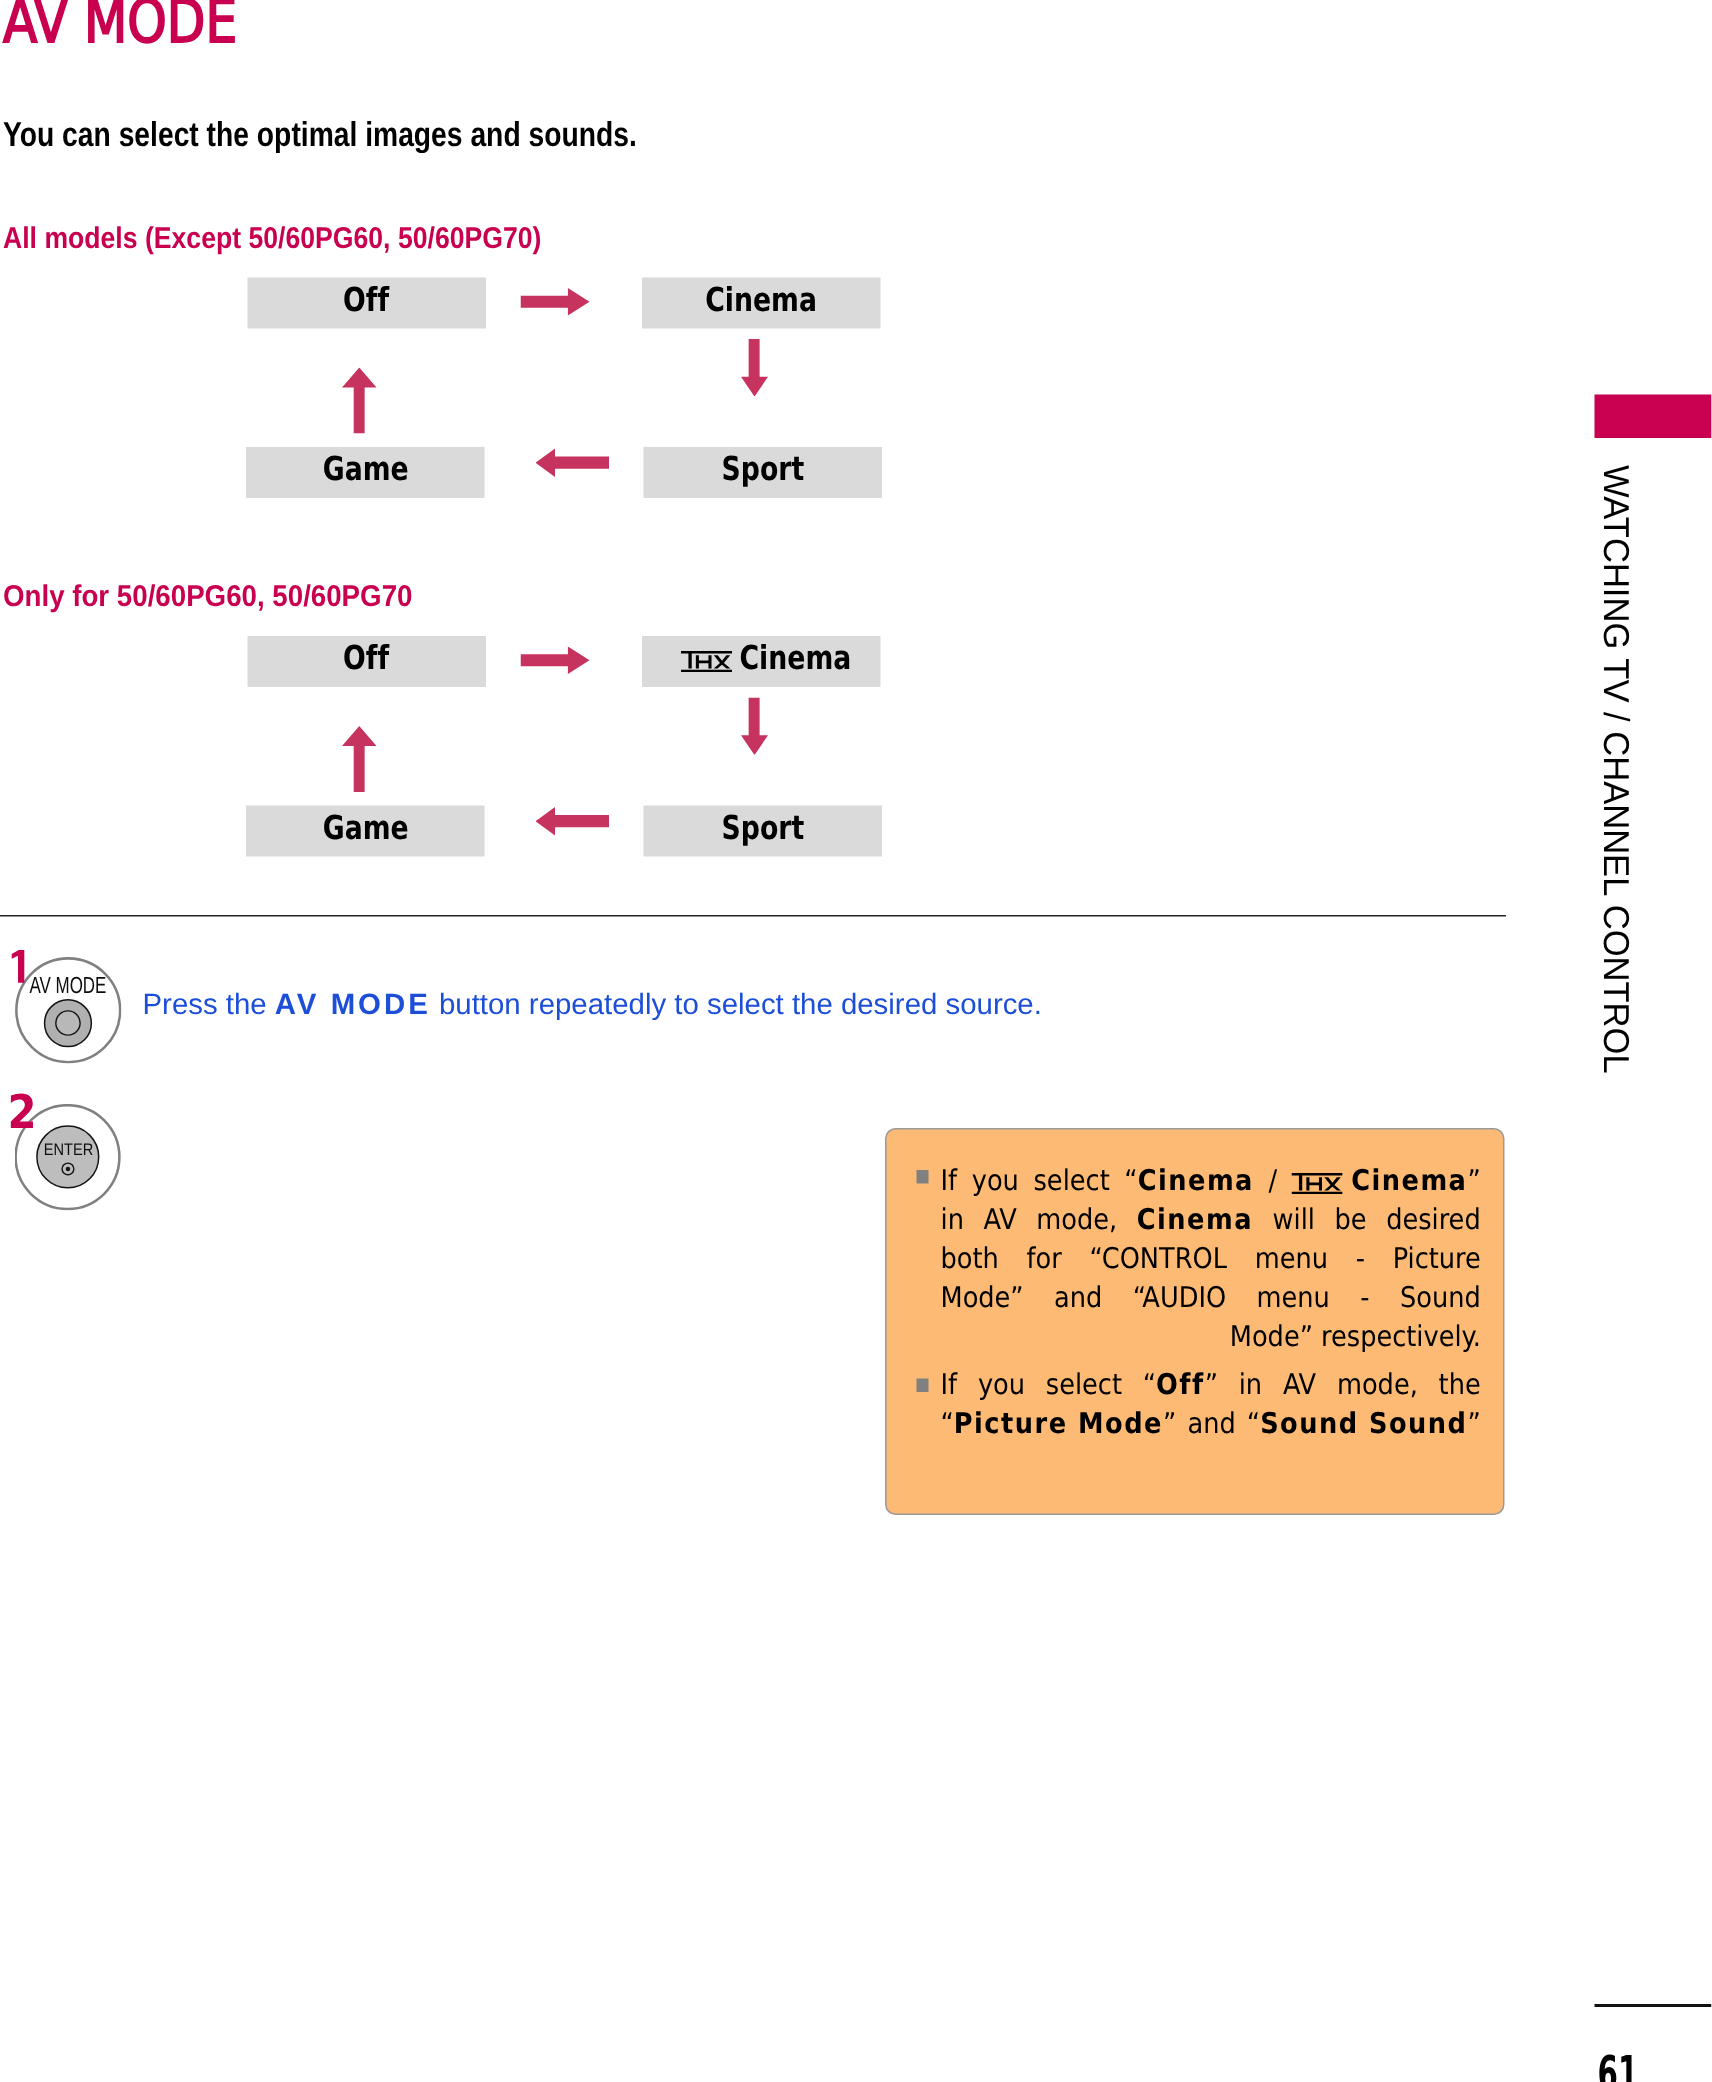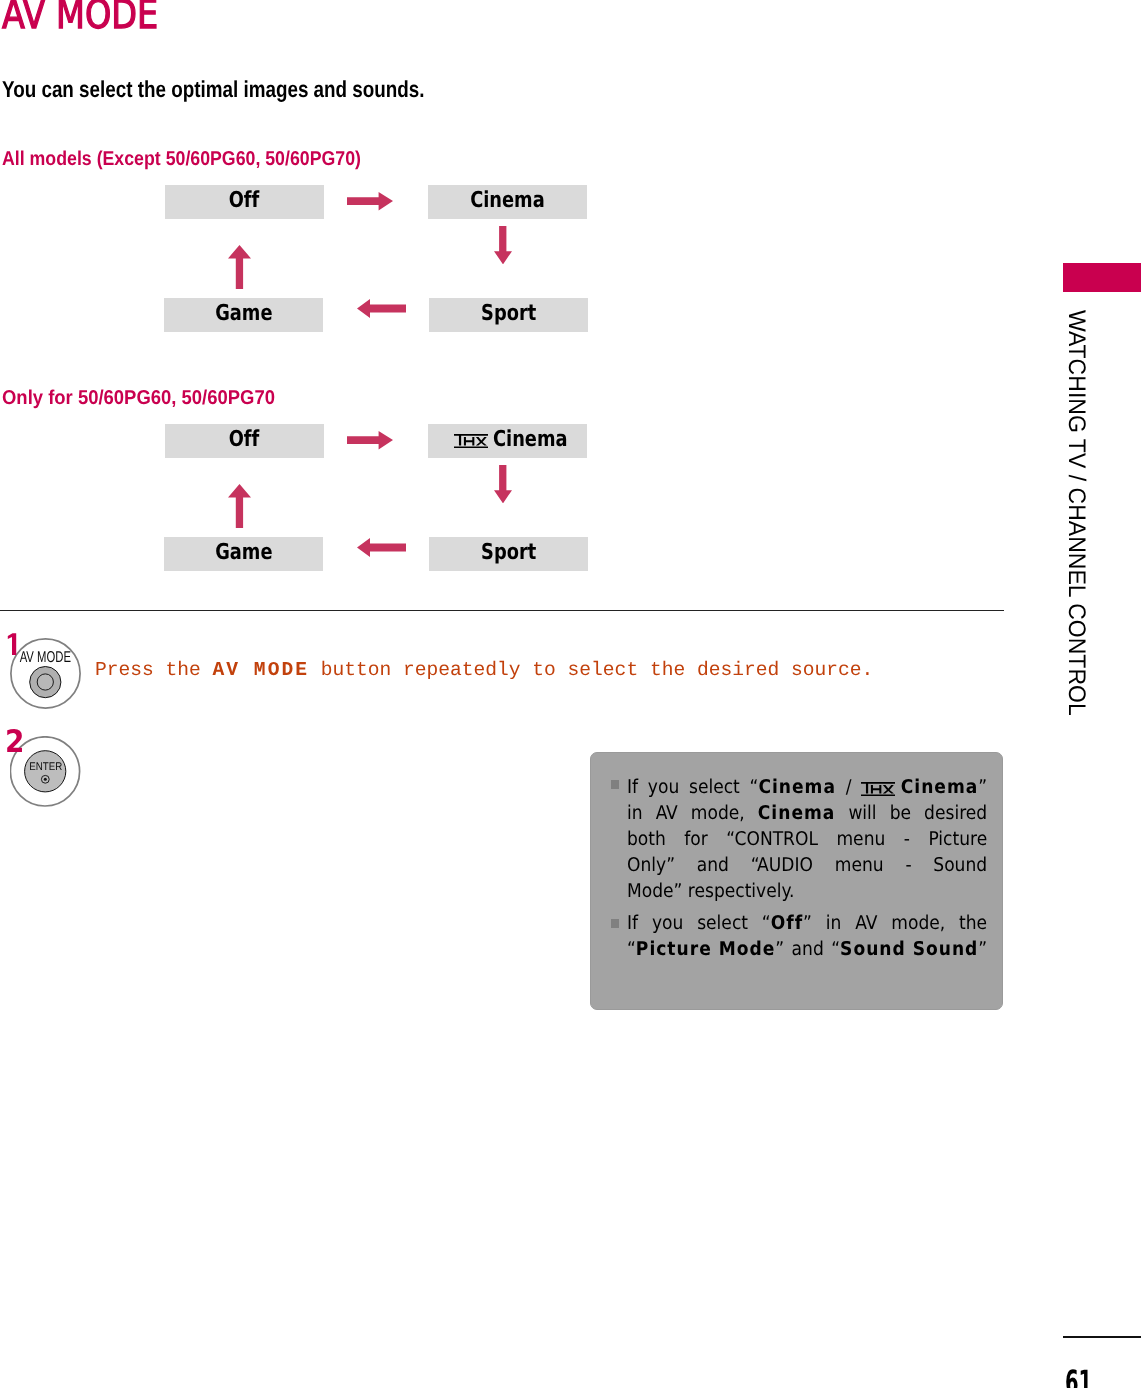--- a/index.html
+++ b/index.html
@@ -51,42 +51,42 @@
 
   
   .step-num{
     font-family:"DejaVu Sans",sans-serif;
     font-weight:700; color:#C9004F; line-height:1;
   }
 
   
   #step1-text{
     left:95px; top:660px;
-    font-family:Liberation Mono, monospace;
-    font-size:19.6px; font-weight:400; color:#c2410c; line-height:20px;
+    font-family:Liberation Sans, sans-serif;
+    font-size:19.6px; font-weight:400; color:#1d4ed8; line-height:20px;
     white-space:nowrap;
   }
   #step1-text b{font-weight:700;letter-spacing:2px;}
 
   
   #note-box{
     left:590px; top:752px; width:413px; height:258px;
     border:1.2px solid #9a9a9a; border-radius:7px; box-sizing:border-box;
-    background:#a3a3a3;
+    background:#fdba74;
   }
   .note-bullet{
     position:absolute; left:19.5px; width:8.8px; height:8.5px; background:#808080;
   }
   .note-para{
     position:absolute; left:36.0px; width:360.2px;
     font-family:"DejaVu Sans Condensed","DejaVu Sans",sans-serif;
     font-size:19px; color:#000; line-height:26.2px;
   }
   .note-line{display:flex;justify-content:space-between;white-space:nowrap;height:26.2px;}
-  .note-line.left{justify-content:flex-start;}
+  .note-line.left{justify-content:flex-end;}
   .note-line > span{display:inline-block;}
   .note-para b{font-weight:700;letter-spacing:1px;}
   .nowrapinner{white-space:pre;}
 
   
   #side-tab{left:1063px; top:263px; width:78px; height:29px; background:#C9004F;}
   #side-label{
     left:1088px; top:310px;
     font-family:"Liberation Sans",sans-serif;
     font-size:24px; font-weight:400; color:#000;
@@ -226,21 +226,21 @@
       </div>
     <div class="note-line">
         <span>both</span>
         <span>for</span>
         <span>“CONTROL</span>
         <span>menu</span>
         <span>-</span>
         <span>Picture</span>
       </div>
     <div class="note-line">
-        <span>Only”</span>
+        <span>Mode”</span>
         <span>and</span>
         <span>“AUDIO</span>
         <span>menu</span>
         <span>-</span>
         <span>Sound</span>
       </div>
     <div class="note-line left">
         <span class="nowrapinner">Mode” respectively.</span>
       </div>
   </div>

